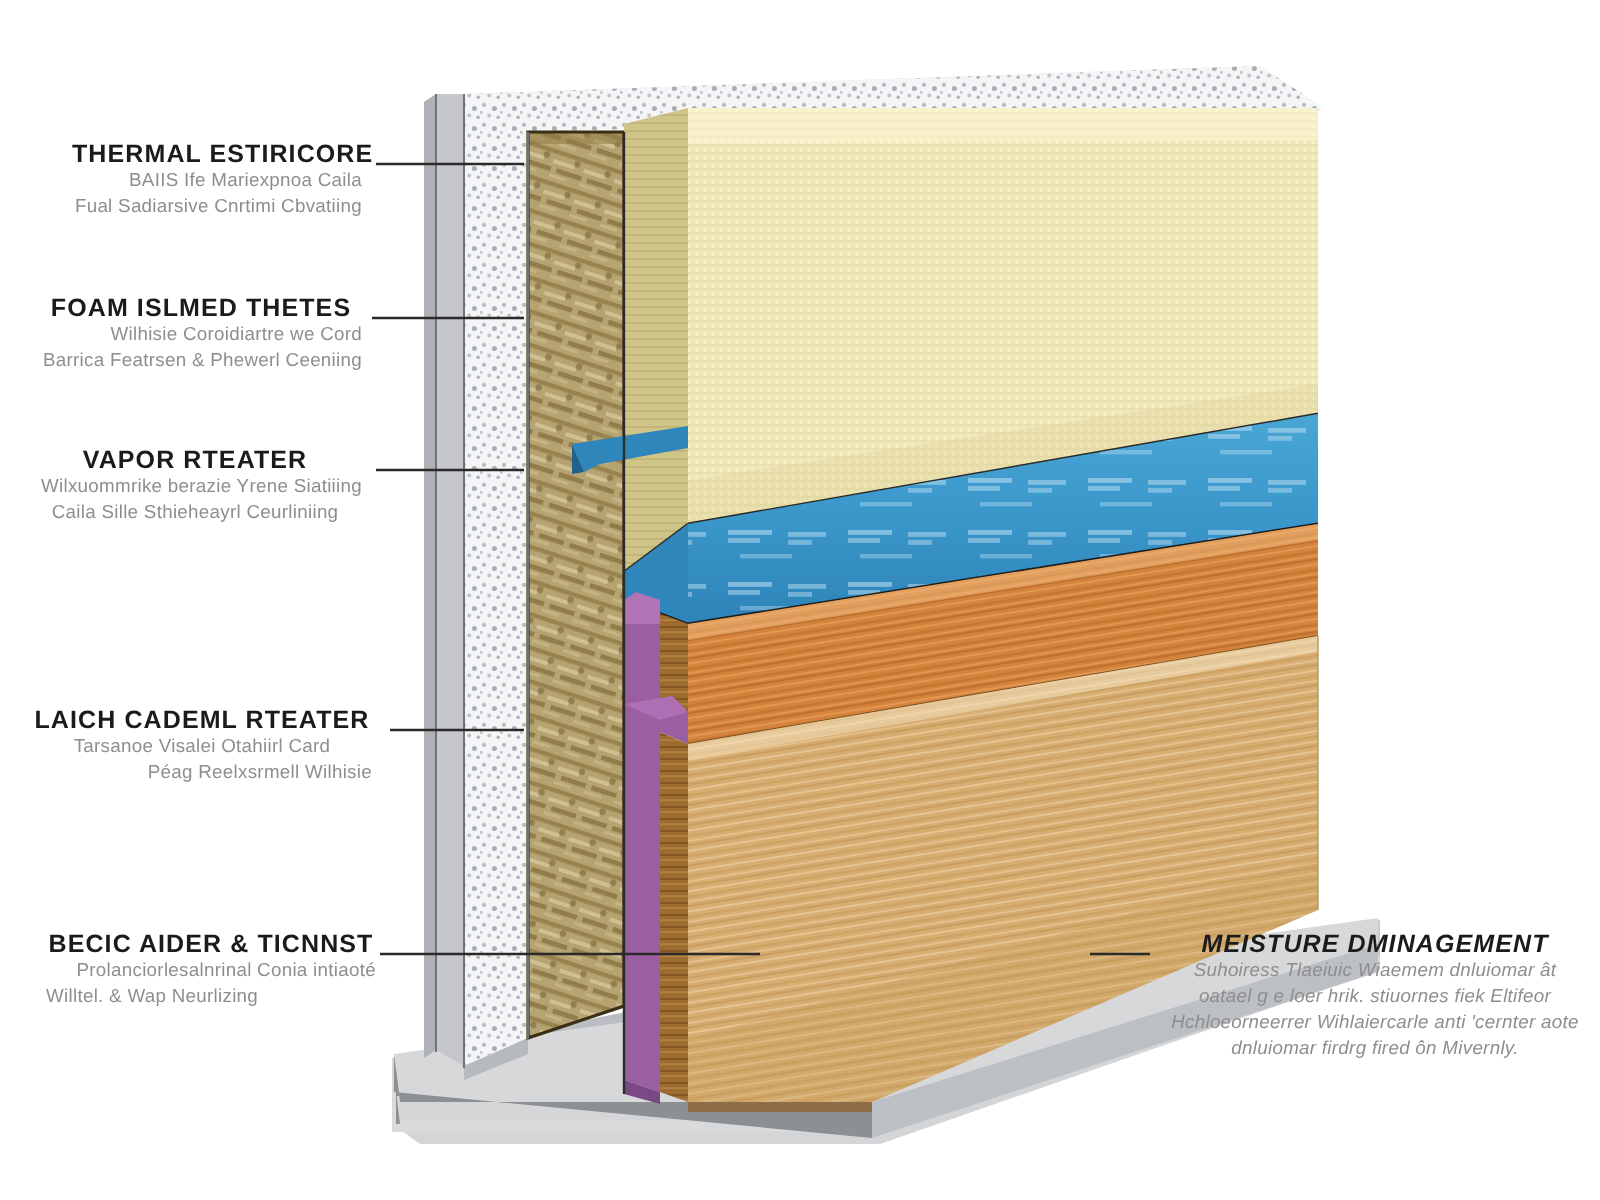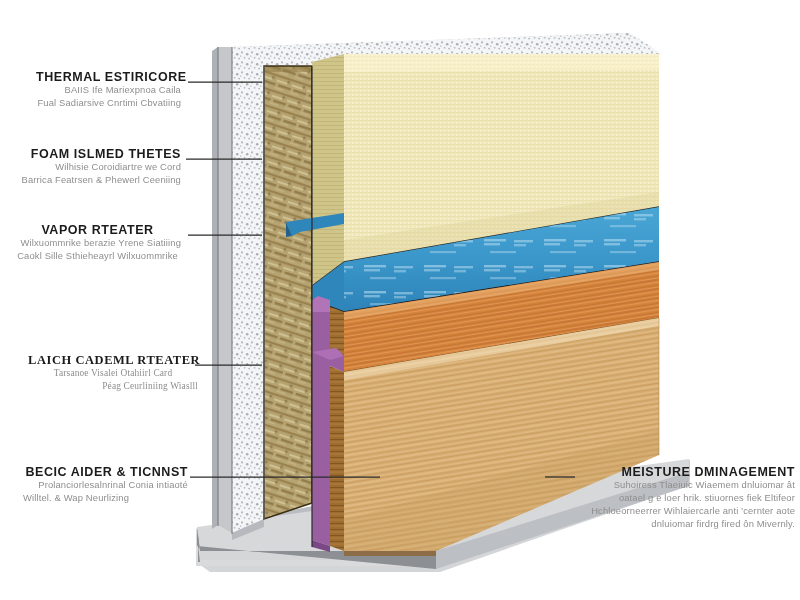--- a/index.html
+++ b/index.html
@@ -14,22 +14,22 @@
   .callout{position:absolute;}
   .callout .title{
     font-weight:bold;font-size:12.5px;letter-spacing:.55px;
     color:#1b1b1b;white-space:nowrap;line-height:1.15;
   }
   .callout .sub{
     font-size:9.4px;color:#8e8e8e;line-height:1.38;
     white-space:nowrap;letter-spacing:.15px;
   }
   .callout.left{text-align:right;}
-  .callout.right{text-align:right;}
-  .callout.left .title{text-align:right;}
+  .callout.right{text-align:center;font-style:italic;}
+  .callout.left .title{text-align:center;}
   svg{display:block;}
 </style>
 </head>
 <body>
 
 <div id="stage">
 
   <svg width="800" height="600" viewBox="0 0 800 600" style="position:absolute;left:0;top:0;">
     <defs>
 
@@ -248,27 +248,27 @@
 
   <div class="callout left" style="left:20px; top:147px; width:161px;">
     <div class="title">FOAM ISLMED THETES</div>
     <div class="sub">Wilhisie Coroidiartre we Cord</div>
     <div class="sub">Barrica Featrsen &amp; Phewerl Ceeniing</div>
   </div>
 
   <div class="callout left" style="left:14px; top:223px; width:167px;">
     <div class="title" style="text-align:center;">VAPOR RTEATER</div>
     <div class="sub">Wilxuommrike berazie Yrene Siatiiing</div>
-    <div class="sub" style="text-align:center;">Caokl Sille Sthieheayrl Wilxuommrike</div>
-  </div>
-
-  <div class="callout left" style="left:28px; top:353px; width:170px;font-family:Liberation Serif, serif;">
+    <div class="sub" style="text-align:center;">Caila Sille Sthieheayrl Ceurliniing</div>
+  </div>
+
+  <div class="callout left" style="left:16px; top:353px; width:170px;">
     <div class="title">LAICH CADEML RTEATER</div>
     <div class="sub" style="text-align:center;">Tarsanoe Visalei Otahiirl Card</div>
-    <div class="sub">Péag Ceurliniing Wiaslll</div>
+    <div class="sub">Péag Reelxsrmell Wilhisie</div>
   </div>
 
   <div class="callout left" style="left:23px; top:465px; width:165px;">
     <div class="title">BECIC AIDER &amp; TICNNST</div>
     <div class="sub" style="text-align:right;">Prolanciorlesalnrinal Conia intiaoté</div>
     <div class="sub" style="text-align:left;">Willtel. &amp; Wap Neurlizing</div>
   </div>
 
   <div class="callout right" style="left:580px; top:465px; width:215px;">
     <div class="title">MEISTURE DMINAGEMENT</div>

